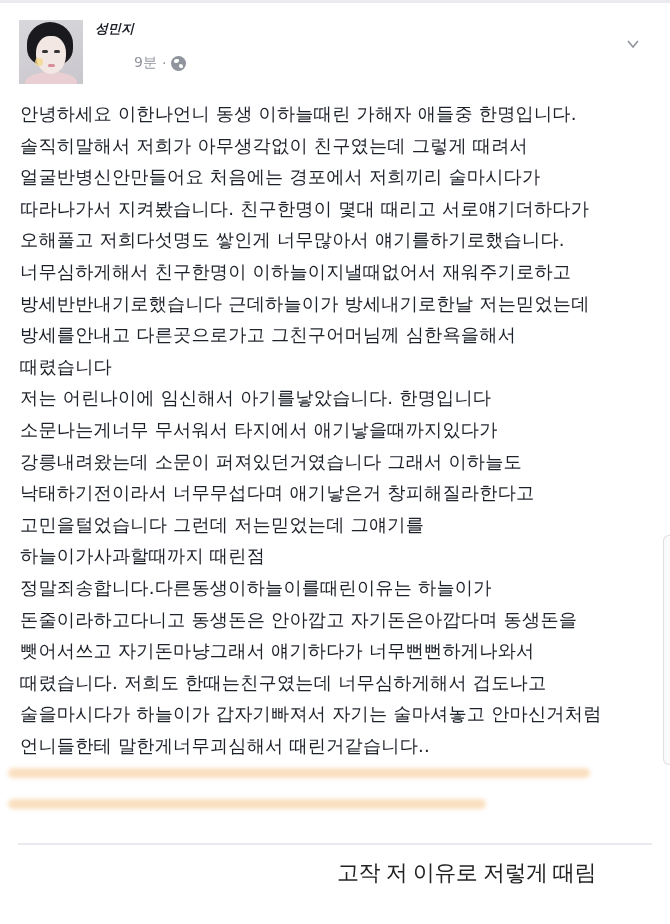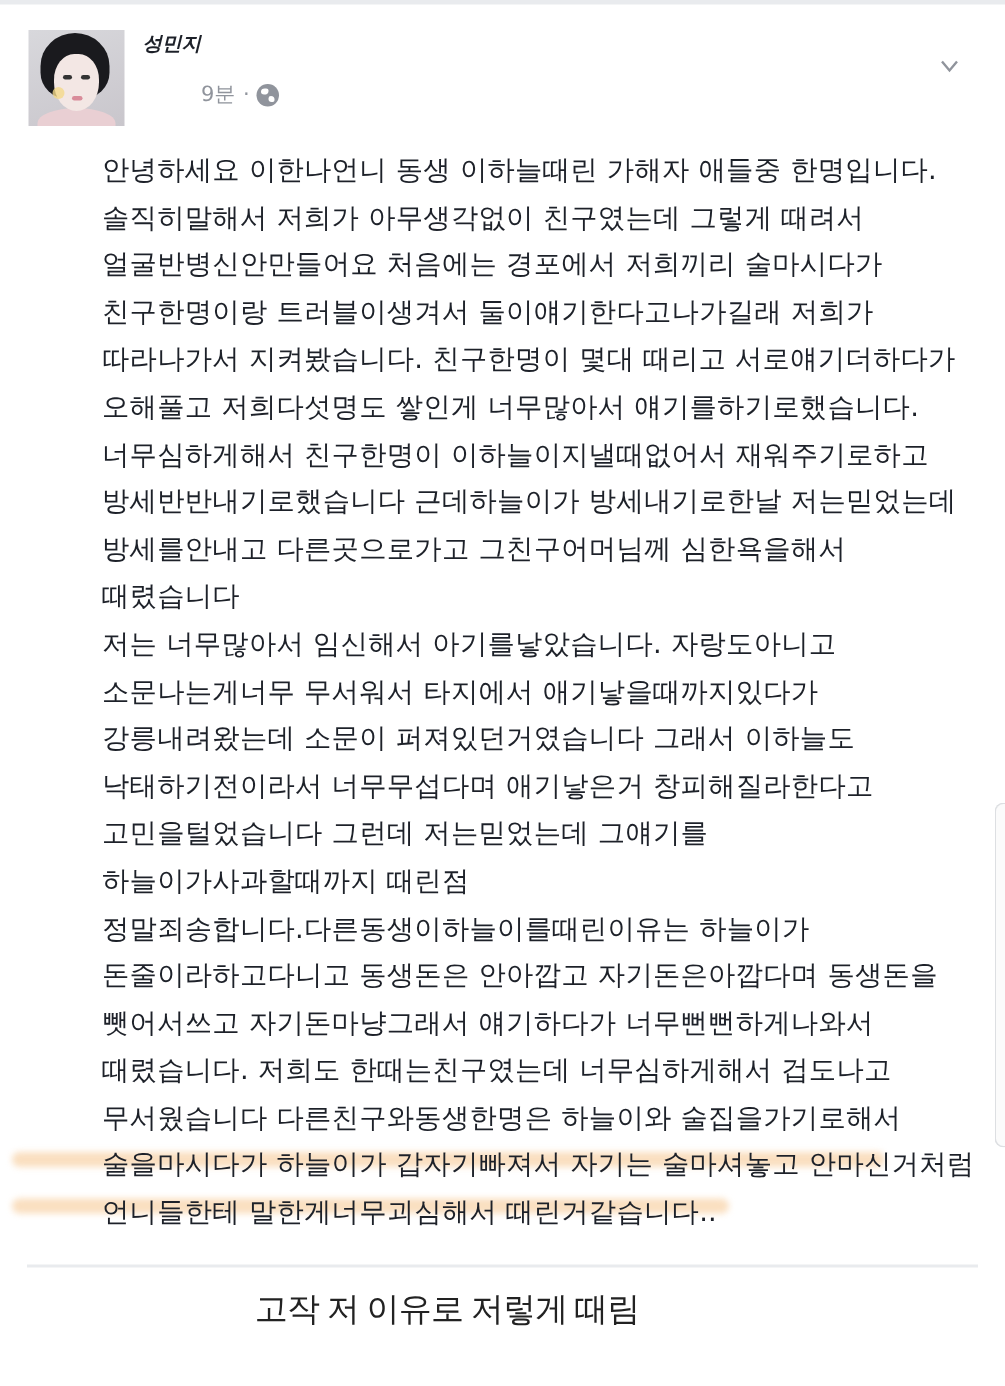--- a/index.html
+++ b/index.html
@@ -34,32 +34,32 @@
   .globe { width:15px; height:15px; border-radius:50%; background:#90949c; position:relative; display:inline-block; }
   .globe::before { content:""; position:absolute; left:3px; top:3px; width:5px; height:4px; background:#fff; border-radius:50% 30% 60% 40%; }
   .globe::after { content:""; position:absolute; left:8px; top:8px; width:4px; height:4px; background:#fff; border-radius:40% 60% 30% 50%; }
   .chevron { position:absolute; left:608px; top:18px; width:12px; height:12px; }
   .post {
     position:absolute; left:20px; top:98px; width:600px;
     font-size:18.2px; line-height:31.6px; color:#1d2129;
     letter-spacing:0.2px;
     font-family:"DejaVu Sans","Liberation Sans",sans-serif;
   }
-  .post .line { white-space:nowrap; height:31.6px;margin-left:48px; }
+  .post .line { white-space:nowrap; height:31.6px; }
   .hl1 { position:absolute; left:8px; top:768px; width:582px; height:10px; border-radius:5px;
          background:rgba(246,196,140,0.55); filter:blur(2px); }
   .hl2 { position:absolute; left:8px; top:799px; width:478px; height:10px; border-radius:5px;
          background:rgba(246,196,140,0.55); filter:blur(2px); }
   .rightpanel { position:absolute; left:663px; top:535px; width:12px; height:228px;
         border:1px solid #dddfe2; border-right:none; border-radius:6px 0 0 6px; background:#fbfbfb; }
   .divider { position:absolute; left:18px; top:843px; width:634px; height:2px; background:#e9ebee; }
   .caption {
-    position:absolute; left:0; top:858px; width:596px; text-align:center;
+    position:absolute; left:0; top:858px; width:596px; text-align:right;
     font-size:22px; color:#222; letter-spacing:-0.5px;
-    font-family:Liberation Serif, serif; font-weight:300;
+    font-family:Liberation Sans, sans-serif; font-weight:300;
   }
 </style>
 </head>
 <body>
 
 <div class="topline"></div>
 
 <div class="header">
   <div class="avatar">
     <div class="body"></div>
@@ -81,38 +81,36 @@
   </svg>
 </div>
 
 <div class="hl1"></div>
 <div class="hl2"></div>
 
 <div class="post">
   <div class="line">안녕하세요 이한나언니 동생 이하늘때린 가해자 애들중 한명입니다.</div>
   <div class="line">솔직히말해서 저희가 아무생각없이 친구였는데 그렇게 때려서</div>
   <div class="line">얼굴반병신안만들어요 처음에는 경포에서 저희끼리 술마시다가</div>
-  <div class="line">친구한명이랑 트러블이생겨서 둘이얘기한다고나가길래 저희가</div>
   <div class="line">따라나가서 지켜봤습니다. 친구한명이 몇대 때리고 서로얘기더하다가</div>
   <div class="line">오해풀고 저희다섯명도 쌓인게 너무많아서 얘기를하기로했습니다.</div>
   <div class="line">너무심하게해서 친구한명이 이하늘이지낼때없어서 재워주기로하고</div>
   <div class="line">방세반반내기로했습니다 근데하늘이가 방세내기로한날 저는믿었는데</div>
   <div class="line">방세를안내고 다른곳으로가고 그친구어머님께 심한욕을해서</div>
   <div class="line">때렸습니다</div>
-  <div class="line">저는 너무많아서 임신해서 아기를낳았습니다. 자랑도아니고</div>
+  <div class="line">저는 어린나이에 임신해서 아기를낳았습니다. 한명입니다</div>
   <div class="line">소문나는게너무 무서워서 타지에서 애기낳을때까지있다가</div>
   <div class="line">강릉내려왔는데 소문이 퍼져있던거였습니다 그래서 이하늘도</div>
   <div class="line">낙태하기전이라서 너무무섭다며 애기낳은거 창피해질라한다고</div>
   <div class="line">고민을털었습니다 그런데 저는믿었는데 그얘기를</div>
   <div class="line">하늘이가사과할때까지 때린점</div>
   <div class="line">정말죄송합니다.다른동생이하늘이를때린이유는 하늘이가</div>
   <div class="line">돈줄이라하고다니고 동생돈은 안아깝고 자기돈은아깝다며 동생돈을</div>
   <div class="line">뺏어서쓰고 자기돈마냥그래서 얘기하다가 너무뻔뻔하게나와서</div>
   <div class="line">때렸습니다. 저희도 한때는친구였는데 너무심하게해서 겁도나고</div>
-  <div class="line">무서웠습니다 다른친구와동생한명은 하늘이와 술집을가기로해서</div>
   <div class="line">술을마시다가 하늘이가 갑자기빠져서 자기는 술마셔놓고 안마신거처럼</div>
   <div class="line">언니들한테 말한게너무괴심해서 때린거같습니다..</div>
 </div>
 
 <div class="rightpanel"></div>
 
 <div class="divider"></div>
 
 <div class="caption">고작 저 이유로 저렇게 때림</div>
 

